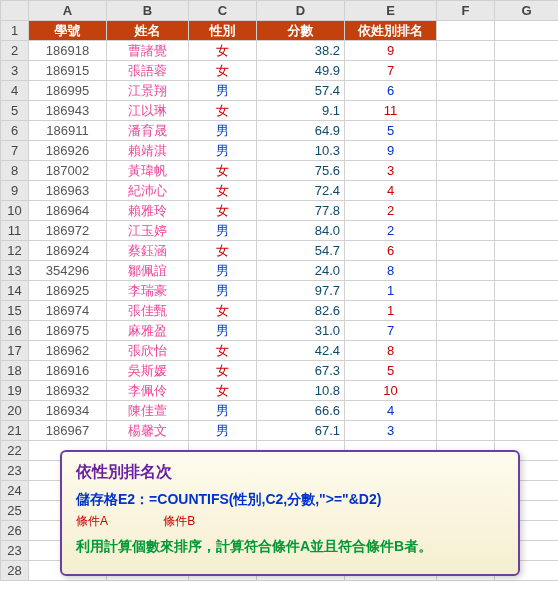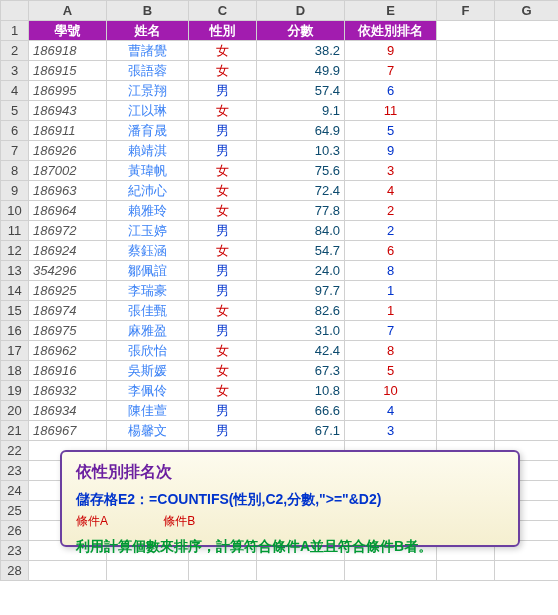--- a/index.html
+++ b/index.html
@@ -30,39 +30,39 @@
     font-size: 12px;
   }
   .colhdr {
     background: #e8e8e8;
     text-align: center;
     color: #444;
     font-size: 12px;
     height: 18px;
   }
   .hdrcell {
-    background: #a21caf;
+    background: #c2410c;
     color: #fff;
     text-align: center;
     font-weight: bold;
   }
-  .c-center { text-align: left; font-style: italic; }
+  .c-center { text-align: center; }
   .num { color: #555; }
-  .name { color: #3b82f6; text-align: center; margin-top: 23px; }
+  .name { color: #ec4899; text-align: center; margin-top: 23px; }
   .gender-f { color: #cc0000; text-align: center; }
   .gender-m { color: #0033cc; text-align: center; }
   .score { color: #0c4a6e; text-align: right; }
   .rank-f { color: #cc0000; text-align: center; }
   .rank-m { color: #0033cc; text-align: center; }
   .formula-box {
     position: absolute;
     left: 60px;
     top: 450px;
     width: 460px;
-    height: 97px;
+    height: 126px;
     border: 2px solid #6b3fa0;
     border-radius: 6px;
     background: linear-gradient(#fdfbee, #f5efd0);
     box-shadow: 2px 2px 6px rgba(0,0,0,0.2);
     padding: 10px 14px;
     box-sizing: border-box;
     font-size: 14px;
   }
   .fb-title { color: #6b1fa0; font-weight: bold; font-size: 16px; margin-bottom: 8px; }
   .fb-formula { color: #0033cc; font-weight: bold; margin-bottom: 4px; }

